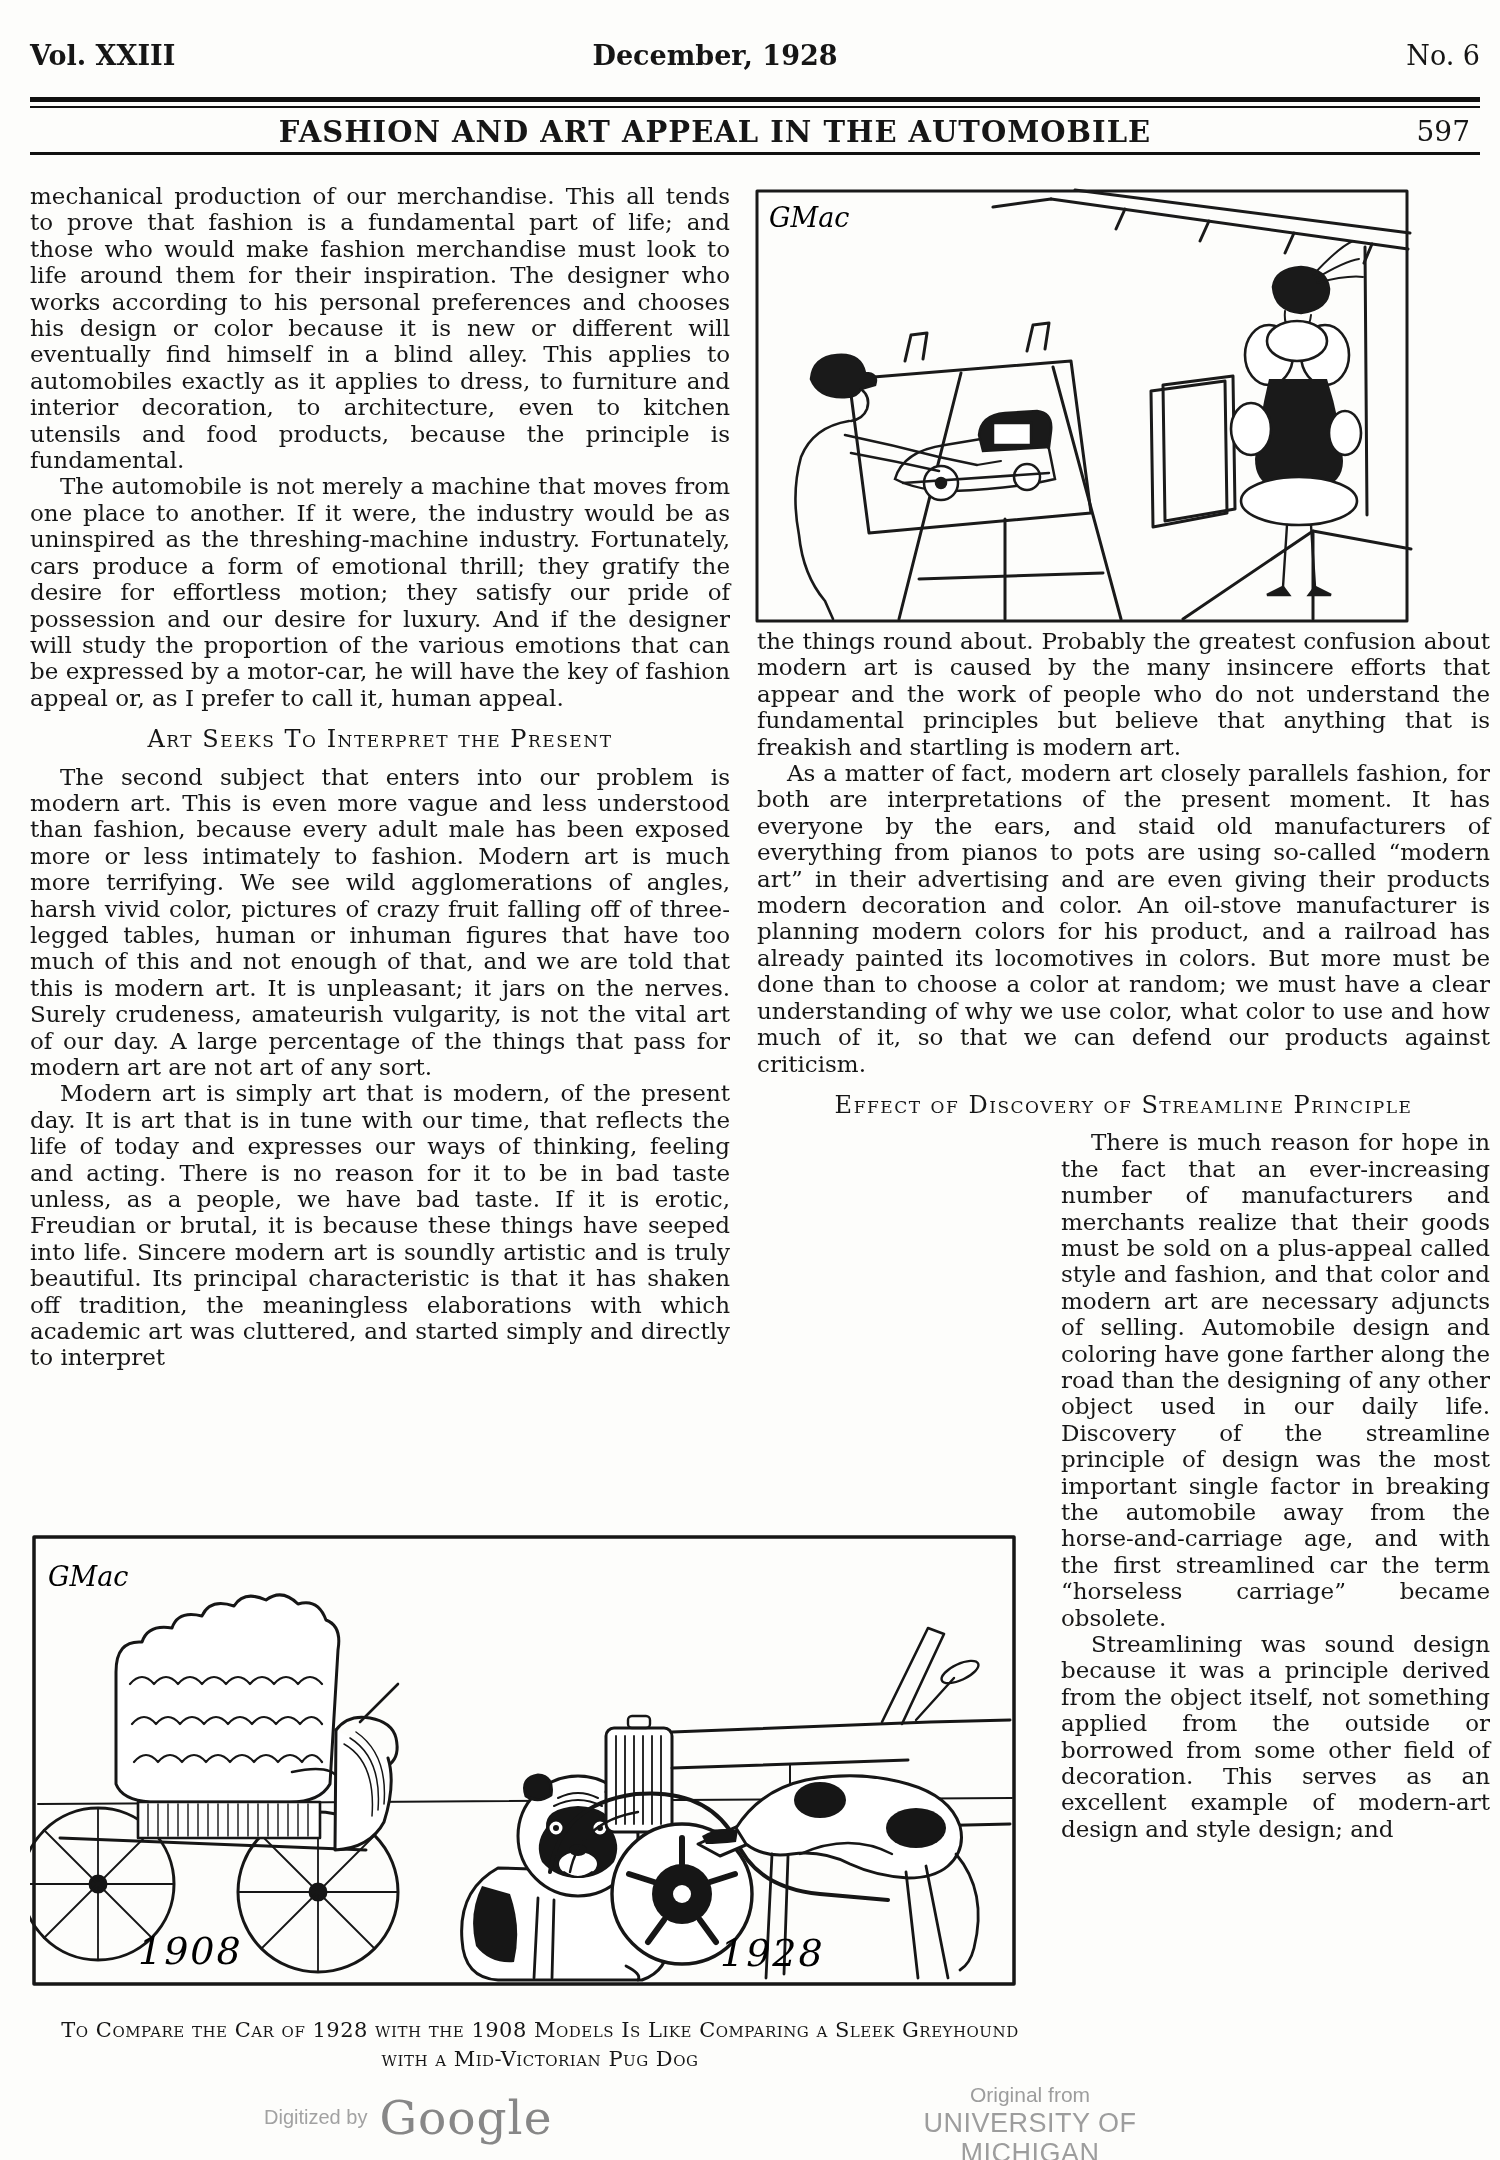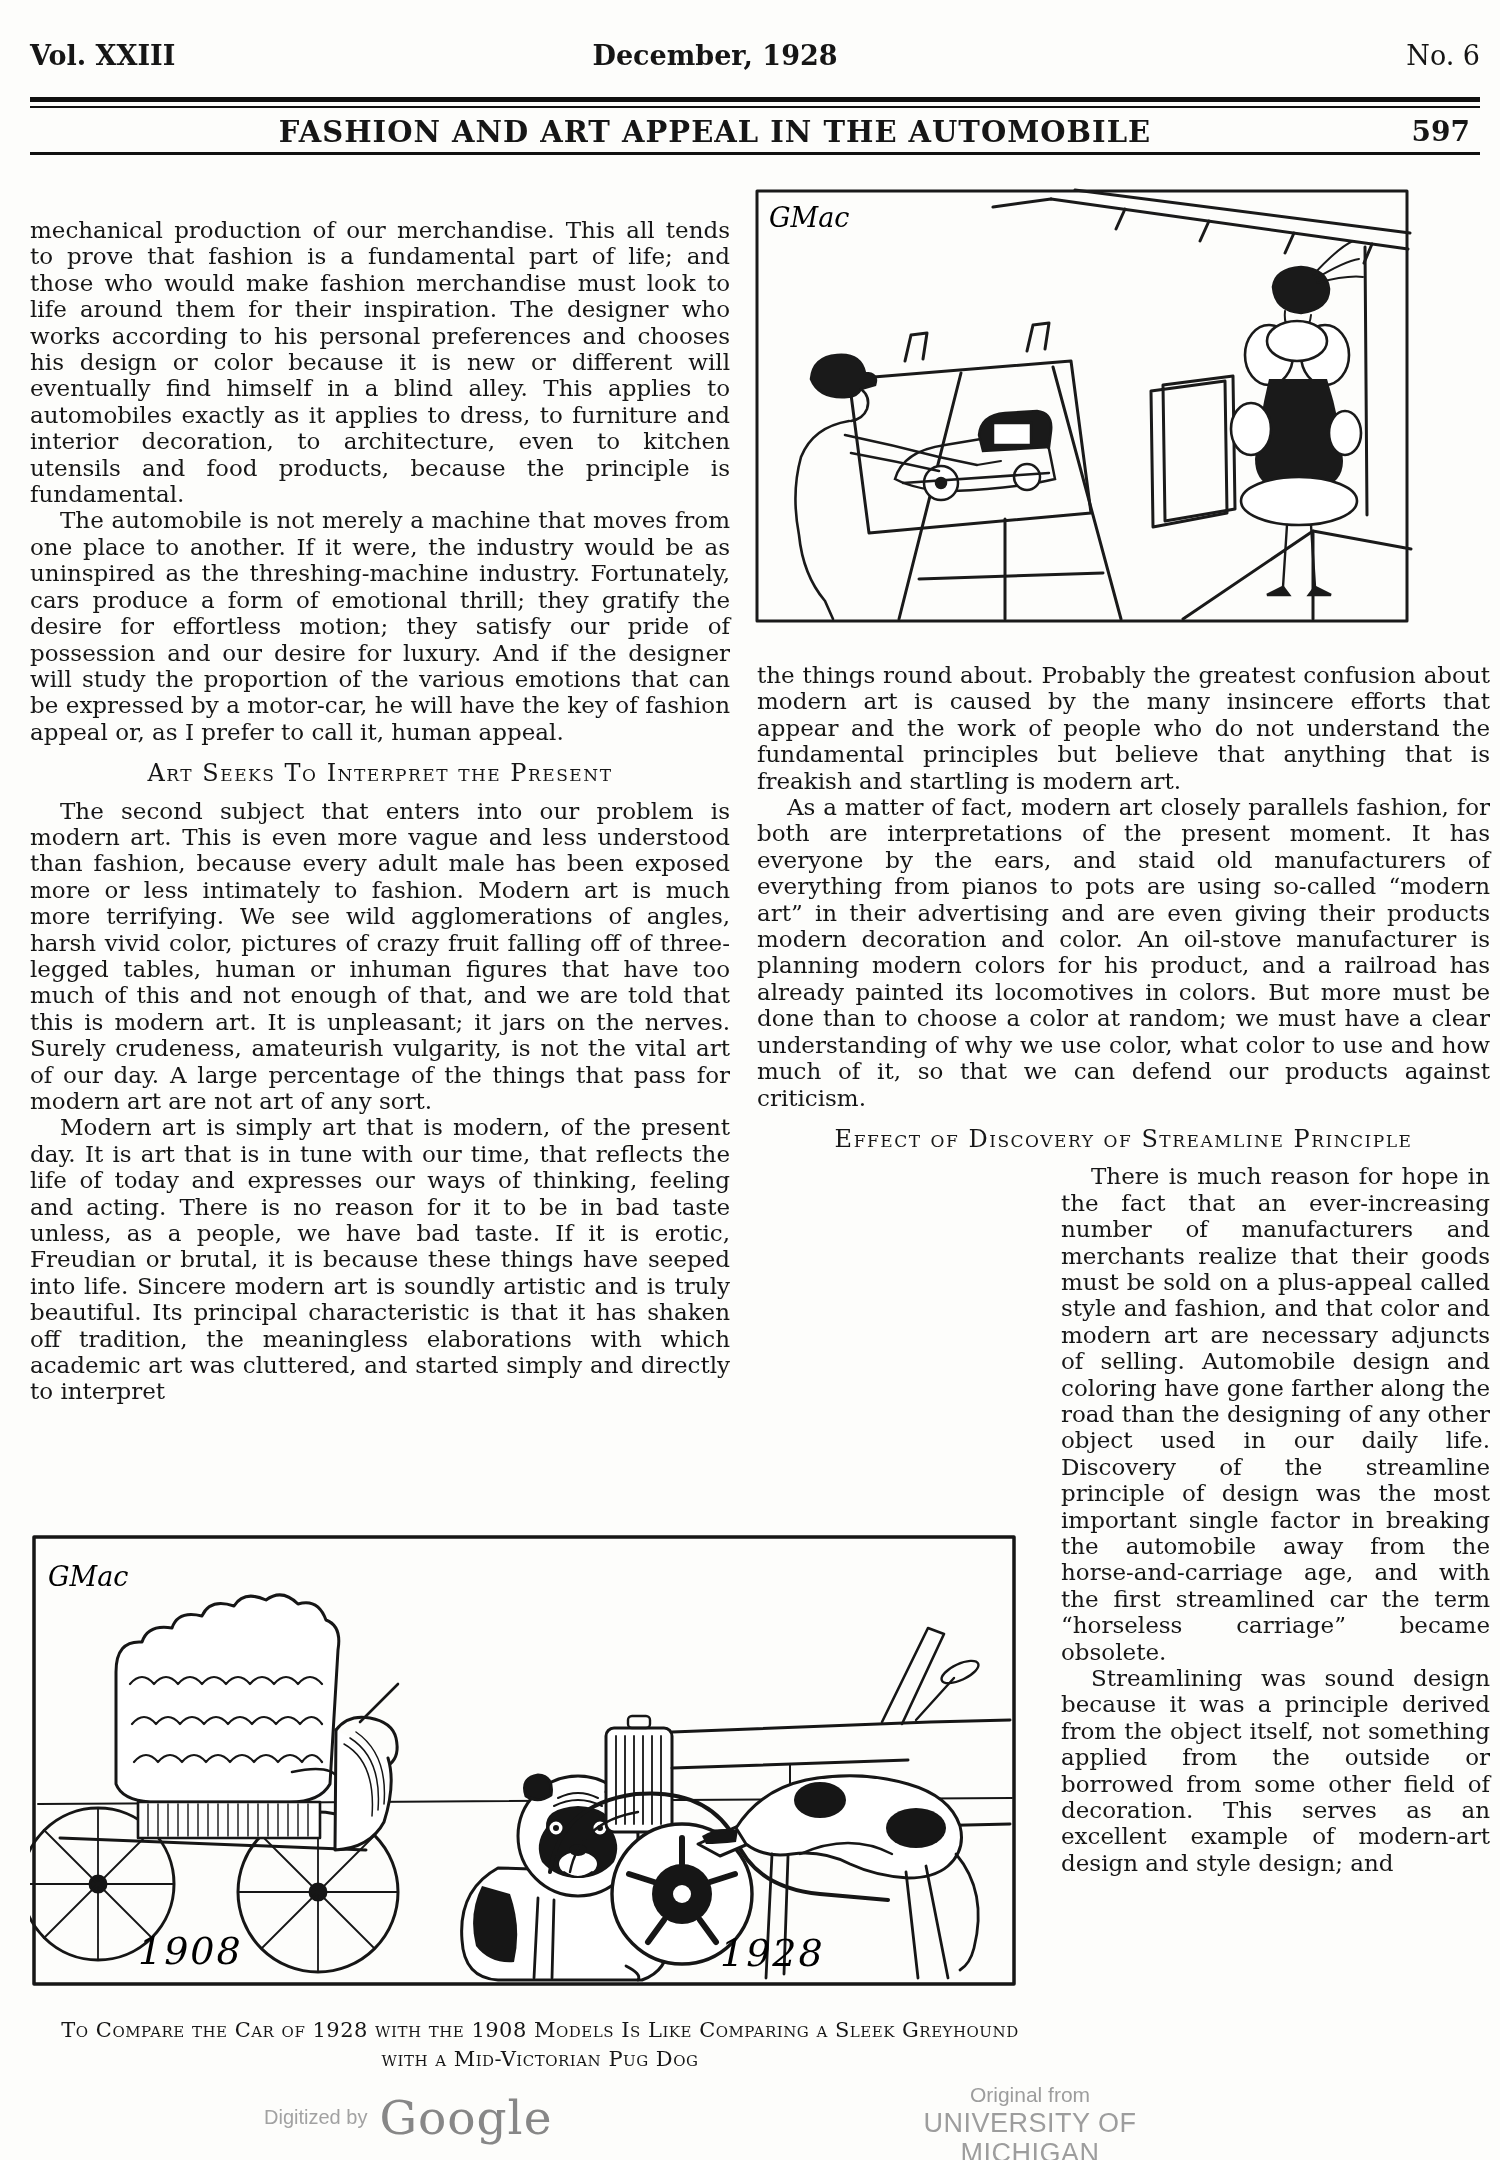--- a/index.html
+++ b/index.html
@@ -11,25 +11,25 @@
   }
   
   .masthead { position:absolute; left:30px; right:20px; top:40px; height:36px; }
   .masthead .vol  { position:absolute; left:0; top:0; font-size:27px; font-weight:bold; }
   .masthead .date { position:absolute; left:0; right:80px; top:0; text-align:center; font-size:27px; font-weight:bold; }
   .masthead .num  { position:absolute; right:0; top:0; font-size:27px; font-weight:normal; }
   .rule-thick { position:absolute; left:30px; width:1450px; height:5px; background:#111; }
   .rule-thin  { position:absolute; left:30px; width:1450px; height:2px; background:#111; }
   .titlebar { position:absolute; left:30px; width:1450px; top:115px; height:34px; }
   .titlebar .title { position:absolute; left:60px; right:140px; text-align:center; font-size:29px; font-weight:bold; letter-spacing:1px; }
-  .titlebar .pageno { position:absolute; right:10px; top:0; font-size:28px; font-weight:bold; }
+  .titlebar .pageno { position:absolute; right:10px; top:0; font-size:28px; font-weight:normal; }
   
   .col { position:absolute; font-size:23px; line-height:26.4px; text-align:justify; }
   .col p { margin:0; text-indent:30px; }
-  .col p.noindent { text-indent:0;margin-top:34px; }
+  .col p.noindent { text-indent:0; }
   .subhead {
     text-align:center; text-indent:0 !important;
     font-variant:small-caps; font-size:24px; letter-spacing:1.5px;
     margin:15px 0 11px 0; font-weight:normal;
   }
   .left-col  { left:30px;  top:183px; width:700px; }
   .right-col { left:757px; top:183px; width:733px; }
   .caption {
     font-variant:small-caps; text-align:center;
     font-size:21px; line-height:29px; letter-spacing:0.5px;

